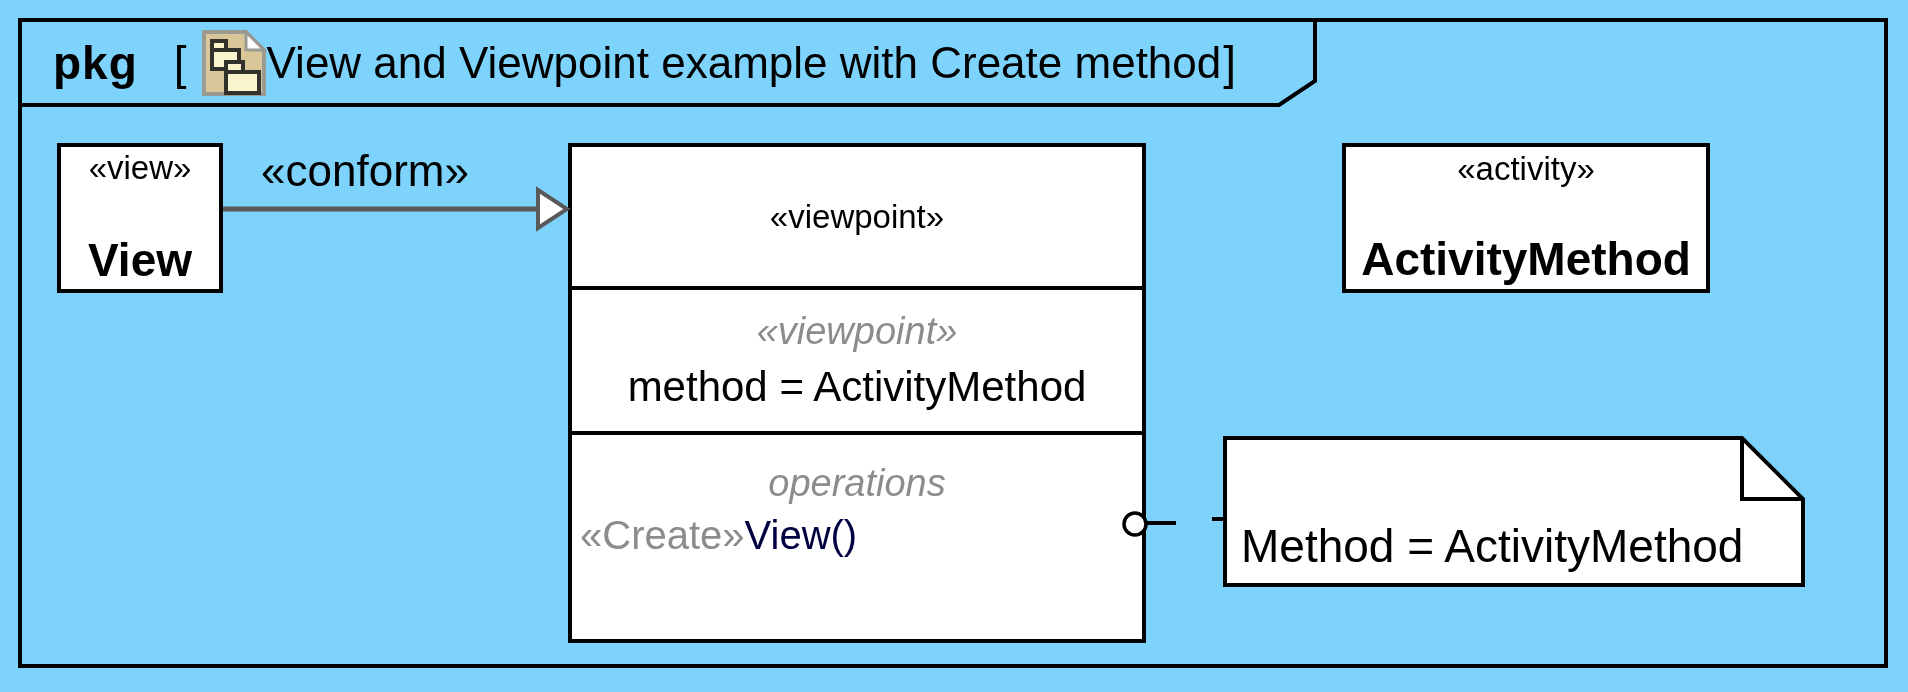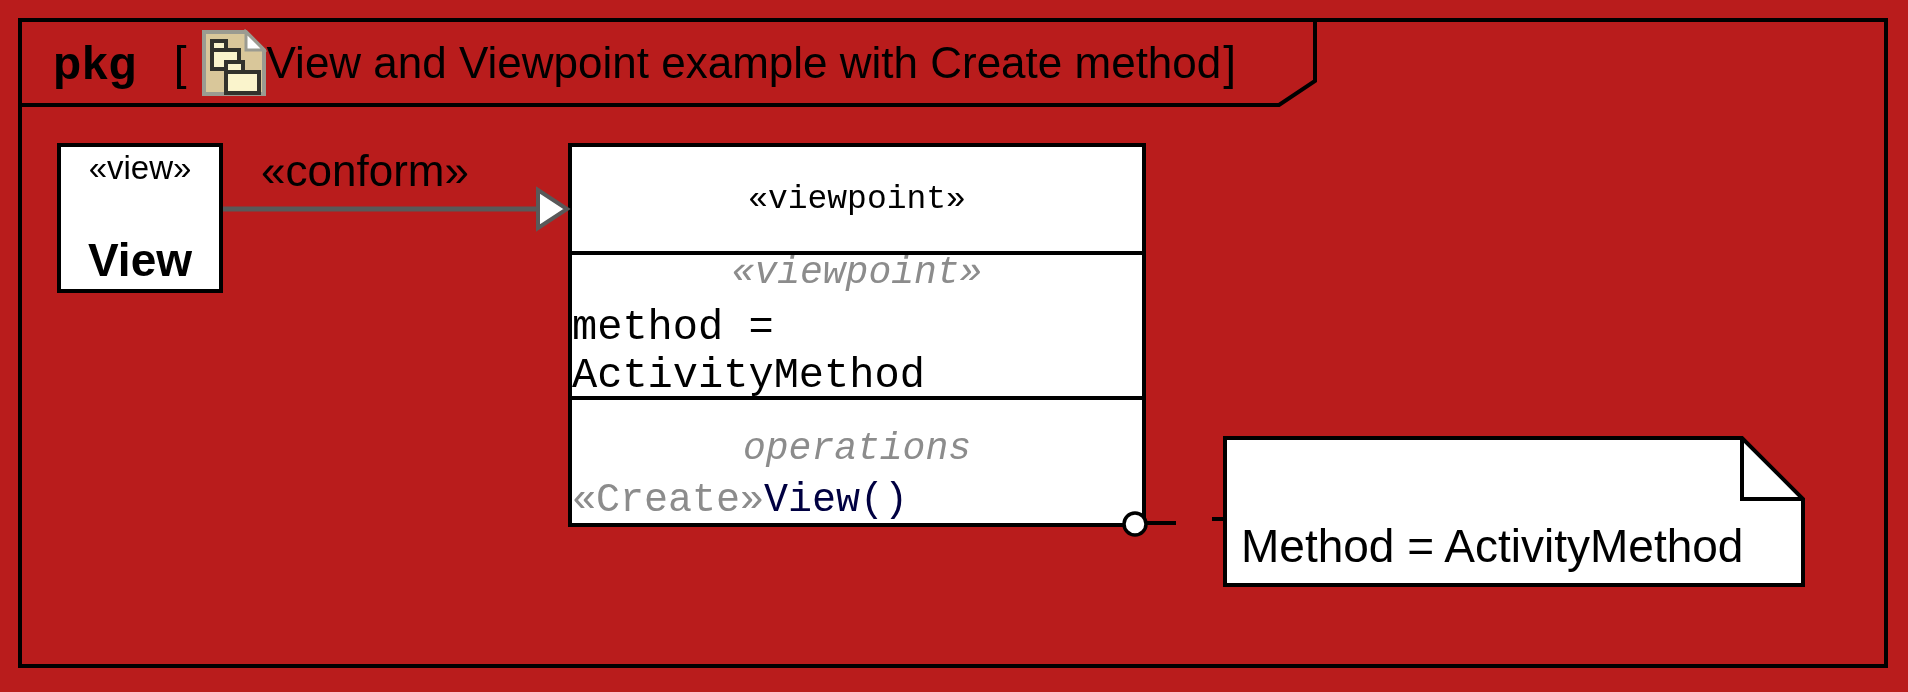--- a/index.html
+++ b/index.html
@@ -1,19 +1,19 @@
 <!DOCTYPE html>
 <html><head>
 <meta charset="utf-8">
 <style>
   html,body{margin:0;padding:0;background:#ffffff;}
   #canvas{
     position:relative;
     width:1908px;height:692px;
-    background:#b91c1c;
+    background:#7dd3fc;
     font-family:"Liberation Sans", sans-serif;
     color:#000;
     overflow:hidden;
   }
   svg.layer{position:absolute;left:0;top:0;width:1908px;height:692px;pointer-events:none;}
   #linework{z-index:1;}
   #connectors{z-index:3;}
 
   
   #frame-header{
@@ -34,29 +34,29 @@
     display:flex;flex-direction:column;
     z-index:2;
   }
   .centered-col{display:flex;flex-direction:column;align-items:center;justify-content:center;}
   .stereo{font-size:33px;}
   .class-name{font-weight:bold;font-size:46px;margin-top:28px;}
 
   #view-box{left:57px;top:143px;width:166px;height:150px;gap:18px;}
   #activity-box{left:1342px;top:143px;width:368px;height:150px;gap:16px;}
 
-  #viewpoint-box{left:568px;top:143px;width:578px;height:384px;font-family:Liberation Mono, monospace;}
+  #viewpoint-box{left:568px;top:143px;width:578px;height:500px;}
   #viewpoint-box .compartment{box-sizing:border-box;width:100%;}
   #vp-head{height:143px;border-bottom:4px solid #000;gap:14px;}
   #vp-attrs{height:145px;border-bottom:4px solid #000;gap:10px;}
   #vp-ops{flex:1;}
   .gray-italic{color:#8c8c8c;font-style:italic;font-size:38px;}
   .attr-line{font-size:42px;}
   #vp-ops .ops-label{display:block;text-align:center;margin-top:27px;}
-  .op-line{font-size:40px;margin-top:8px;text-align:left;}
+  .op-line{font-size:40px;margin-top:8px;padding-left:8px;text-align:left;}
   .op-stereo{color:#8c8c8c;}
   .op-name{color:#000041;}
 
   
   #conform-label{
     position:absolute;left:215px;top:146px;width:300px;
     text-align:center;font-size:44px;z-index:2;
   }
 
   
@@ -115,20 +115,24 @@
       <span class="attr-line">method = ActivityMethod</span>
     </div>
     <div id="vp-ops" class="compartment">
       <span class="gray-italic ops-label">operations</span>
       <div class="op-line">
         <span class="op-stereo">«Create»</span><span class="op-name">View()</span>
       </div>
     </div>
   </div>
 
+  <div id="activity-box" class="uml-box centered-col">
+    <span class="stereo">«activity»</span>
+    <span class="class-name">ActivityMethod</span>
+  </div>
 
   <div id="note-text">Method = ActivityMethod</div>
 
   <svg id="connectors" class="layer" viewBox="0 0 1908 692">
     <g>
       <line x1="223" y1="209" x2="538" y2="209" stroke="#595959" stroke-width="5"></line>
       <polygon points="538,190 538,228 567,209" fill="#ffffff" stroke="#595959" stroke-width="4"></polygon>
     </g>
     <g>
       <line x1="1146" y1="523" x2="1176" y2="523" stroke="#000" stroke-width="4"></line>

